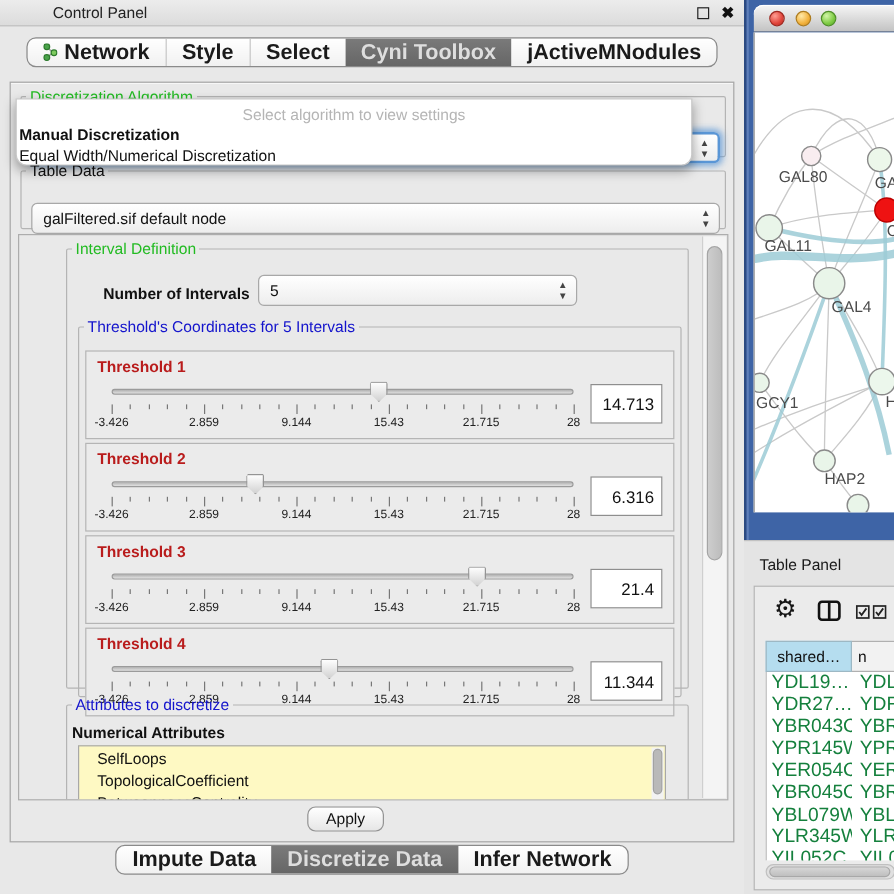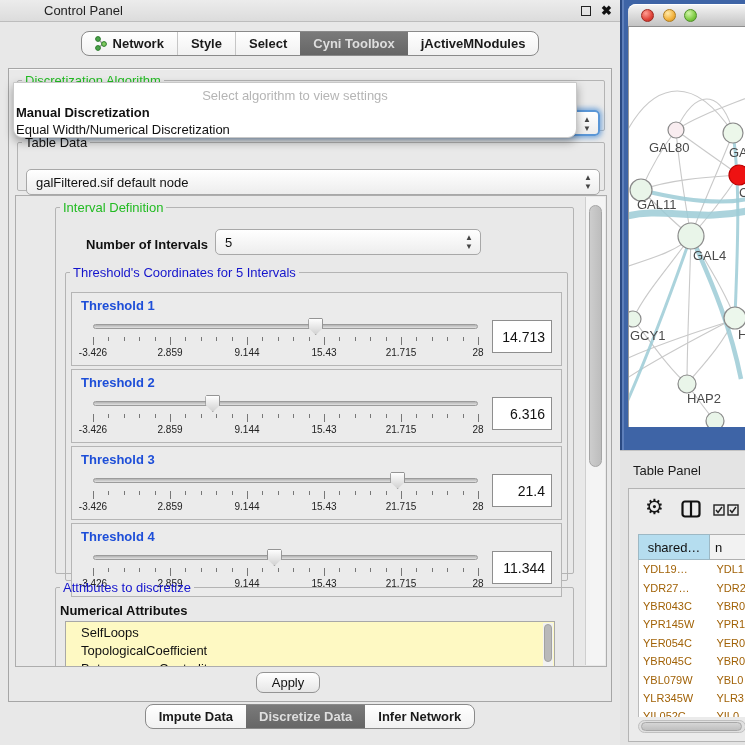--- a/index.html
+++ b/index.html
@@ -14,21 +14,21 @@
   #titlebar .t { font-size:13px; color:#222;margin-left:36px; }
   #titlebar .spacer { flex:1; }
   .float-icon { width:10px; height:10px; border:1.6px solid #222; margin-right:10px; }
   .close-icon { font-size:13px; font-weight:bold; color:#111; line-height:10px; }
 
   .tabbar { position:absolute; width:620px; display:flex; justify-content:center; }
   #toptabs { top:31px; }
   #bottomtabs { top:704px; }
   .tabgroup { display:flex; background:linear-gradient(#ffffff,#f1f1f1);
     border:1px solid #8a8a8a; border-radius:8px; overflow:hidden; height:25px; }
-  .tab { display:flex; align-items:center; padding:0 13px; font-size:13px; font-weight:bold;
+  .tab { display:flex; align-items:center; padding:0 13px; font-size:18px; font-weight:bold;
     color:#1a1a1a; border-left:1px solid #c6c6c6; cursor:default; white-space:nowrap; }
   .tab:first-child { border-left:none; }
   .tab.sel { background:linear-gradient(#7a7a7a,#666666); color:#dedede; border-left:none; }
   .tab.sel + .tab { border-left:none; }
   .tab .net-ico { margin-right:6px; display:inline-flex; }
 
   #outerpanel { position:absolute; left:8px; top:68px; width:604px; height:634px;
     background:#e9e9e9; border:1px solid #a6a6a6; box-shadow:inset 0 1px 0 #f7f7f7; }
 
   fieldset.fs { position:absolute; border:1px solid #b4b4b4; border-radius:2px; }
@@ -60,21 +60,21 @@
   
   #scrollpanel { position:absolute; left:6px; top:126px; width:592px; height:472px;
     background:#e9e9e9; border:1px solid #adadad; overflow:hidden; }
   #fs-interval { left:39px; top:4px; width:519px; height:374px; }
   #lbl-intervals { position:absolute; left:30px; top:22px; font-size:13px; font-weight:bold; color:#111; }
   #combo-int { left:159px; top:14px; width:266px; }
   #fs-thresh { left:9px; top:50px; width:503px; height:316px; }
 
   .thr-panel { position:absolute; left:5px; width:491px; height:74px;
     background:#ebebeb; border:1px solid #b5b5b5; padding:5px 9px; }
-  .thr-label { font-size:13px; font-weight:bold; color:#1d4ed8; }
+  .thr-label { font-size:13px; font-weight:bold; color:#b91c1c; }
   .thr-row { display:flex; margin-top:5px; }
   .slider-wrap { position:relative; flex:1; height:44px; margin:0 14px 0 12px; }
   .groove { position:absolute; left:0; right:0; top:6px; height:5px; border-radius:3px;
     background:linear-gradient(#b2b2b2,#e2e2e2); border:1px solid #9b9b9b; }
   .thumb { position:absolute; top:0; width:15px; height:17px;
     background:linear-gradient(#fefefe,#d2d2d2); border:1px solid #949494;
     clip-path:polygon(8% 0,92% 0,100% 12%,100% 58%,50% 100%,0 58%,0 12%); }
   .ticks { position:absolute; left:0; right:0; top:19px; height:8px; }
   .tick { position:absolute; top:0; width:1px; background:#777; height:4px; }
   .tick.major { height:8px; }
@@ -127,21 +127,21 @@
   #tp-checks { position:absolute; left:84px; top:15px; display:flex; gap:2px; }
   #tp-table { position:absolute; left:9px; top:45px; width:132px; }
   .tp-hrow { display:flex; height:26px; }
   .tp-hcell { font-size:13px; color:#111; display:flex; align-items:center;
     border:1px solid #9db8c4; }
   .tp-hcell.c1 { width:72px; justify-content:center; background:#b5ddef; }
   .tp-hcell.c2 { width:60px; padding-left:5px; background:#f2f2f2; border-left:none;
     border-color:#b0b0b0; }
   .tp-body { background:#fff; border-left:1px solid #bbb; height:157px; overflow:hidden; }
   .tp-row { display:flex; height:18.4px; align-items:center; }
-  .tp-cell { font-size:11px; color:#a16207; white-space:nowrap; overflow:hidden; }
+  .tp-cell { font-size:16px; color:#15803d; white-space:nowrap; overflow:hidden; }
   .tp-cell.c1 { width:72px; padding-left:4px; }
   .tp-cell.c2 { width:60px; padding-left:6px; }
   #tp-hscroll { position:absolute; left:9px; top:231px; width:108px; height:13px;
     background:#e0e0e0; border:1px solid #c0c0c0; border-radius:7px; }
   #tp-hscroll .th { position:absolute; left:2px; top:1px; height:9px; width:101px;
     background:linear-gradient(#d6d6d6,#bfbfbf); border:1px solid #a8a8a8; border-radius:5px; }
 </style>
 </head>
 <body>
 

